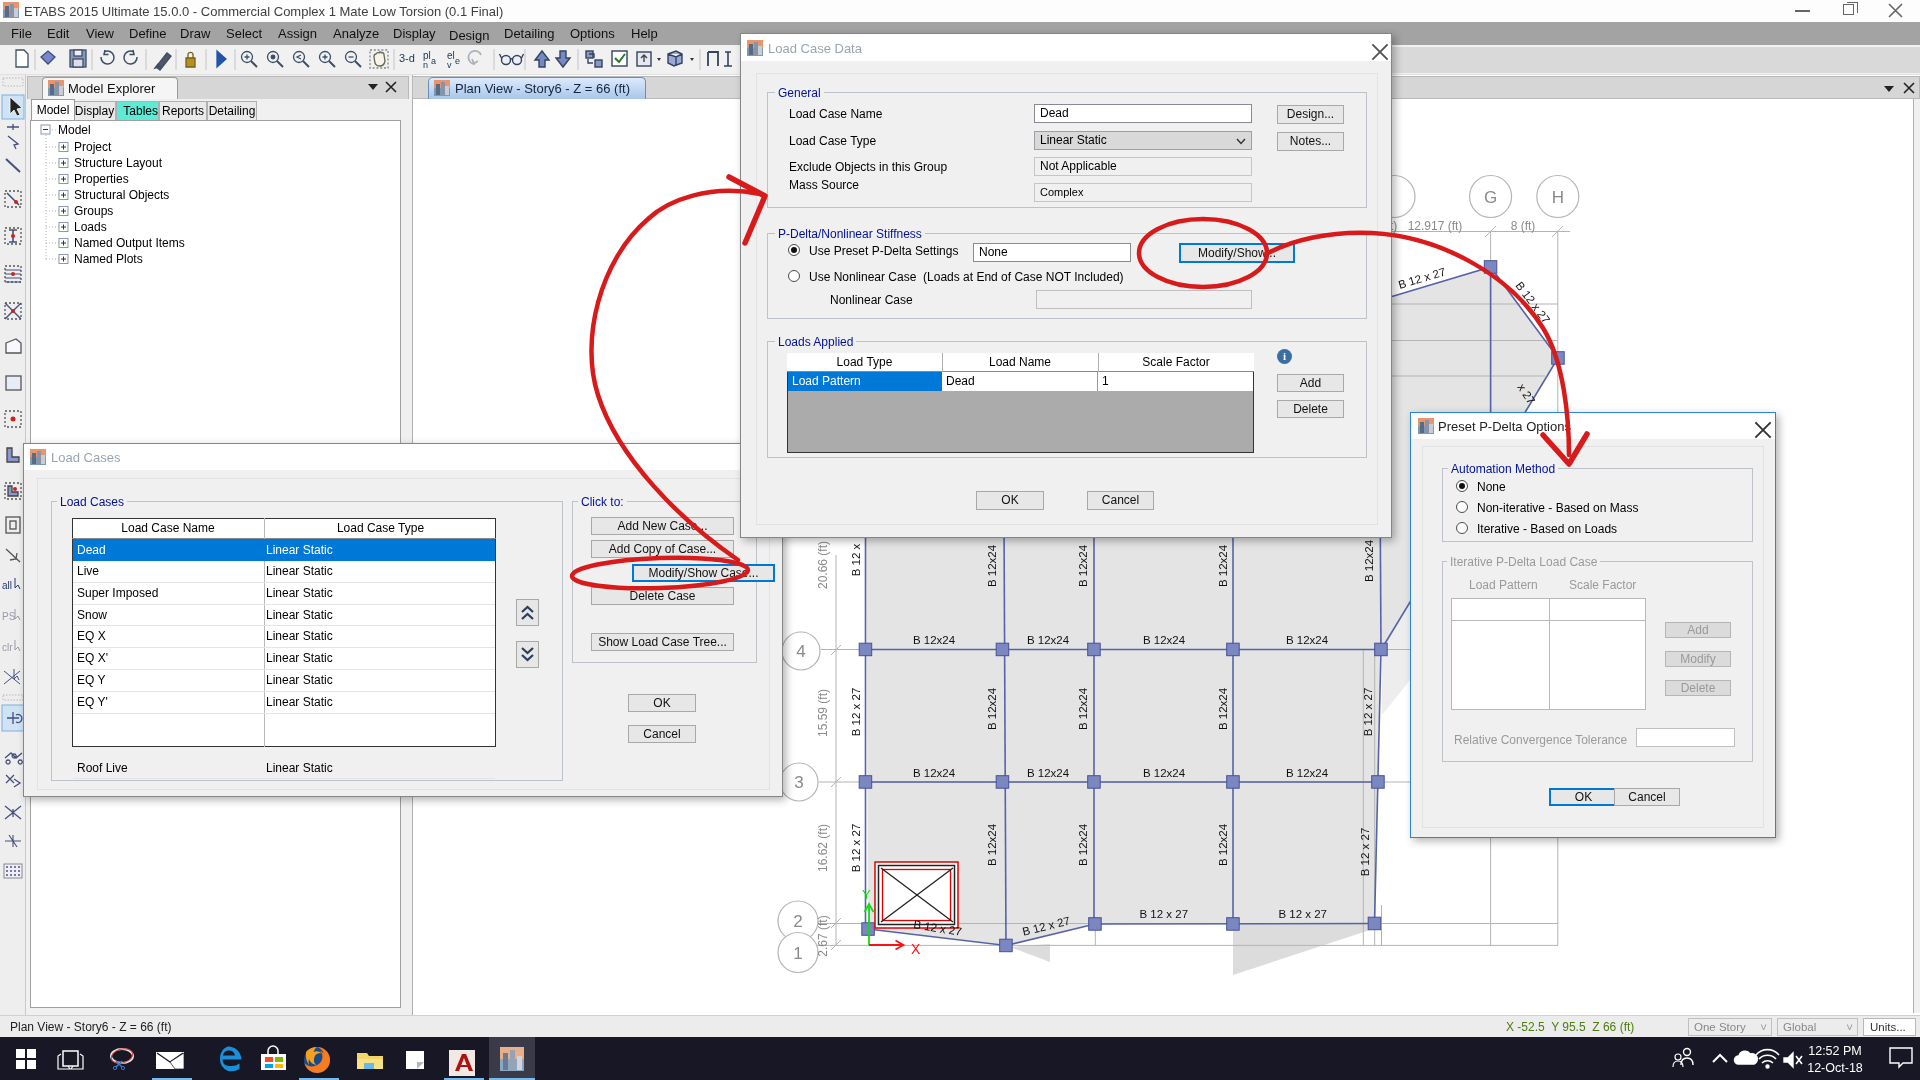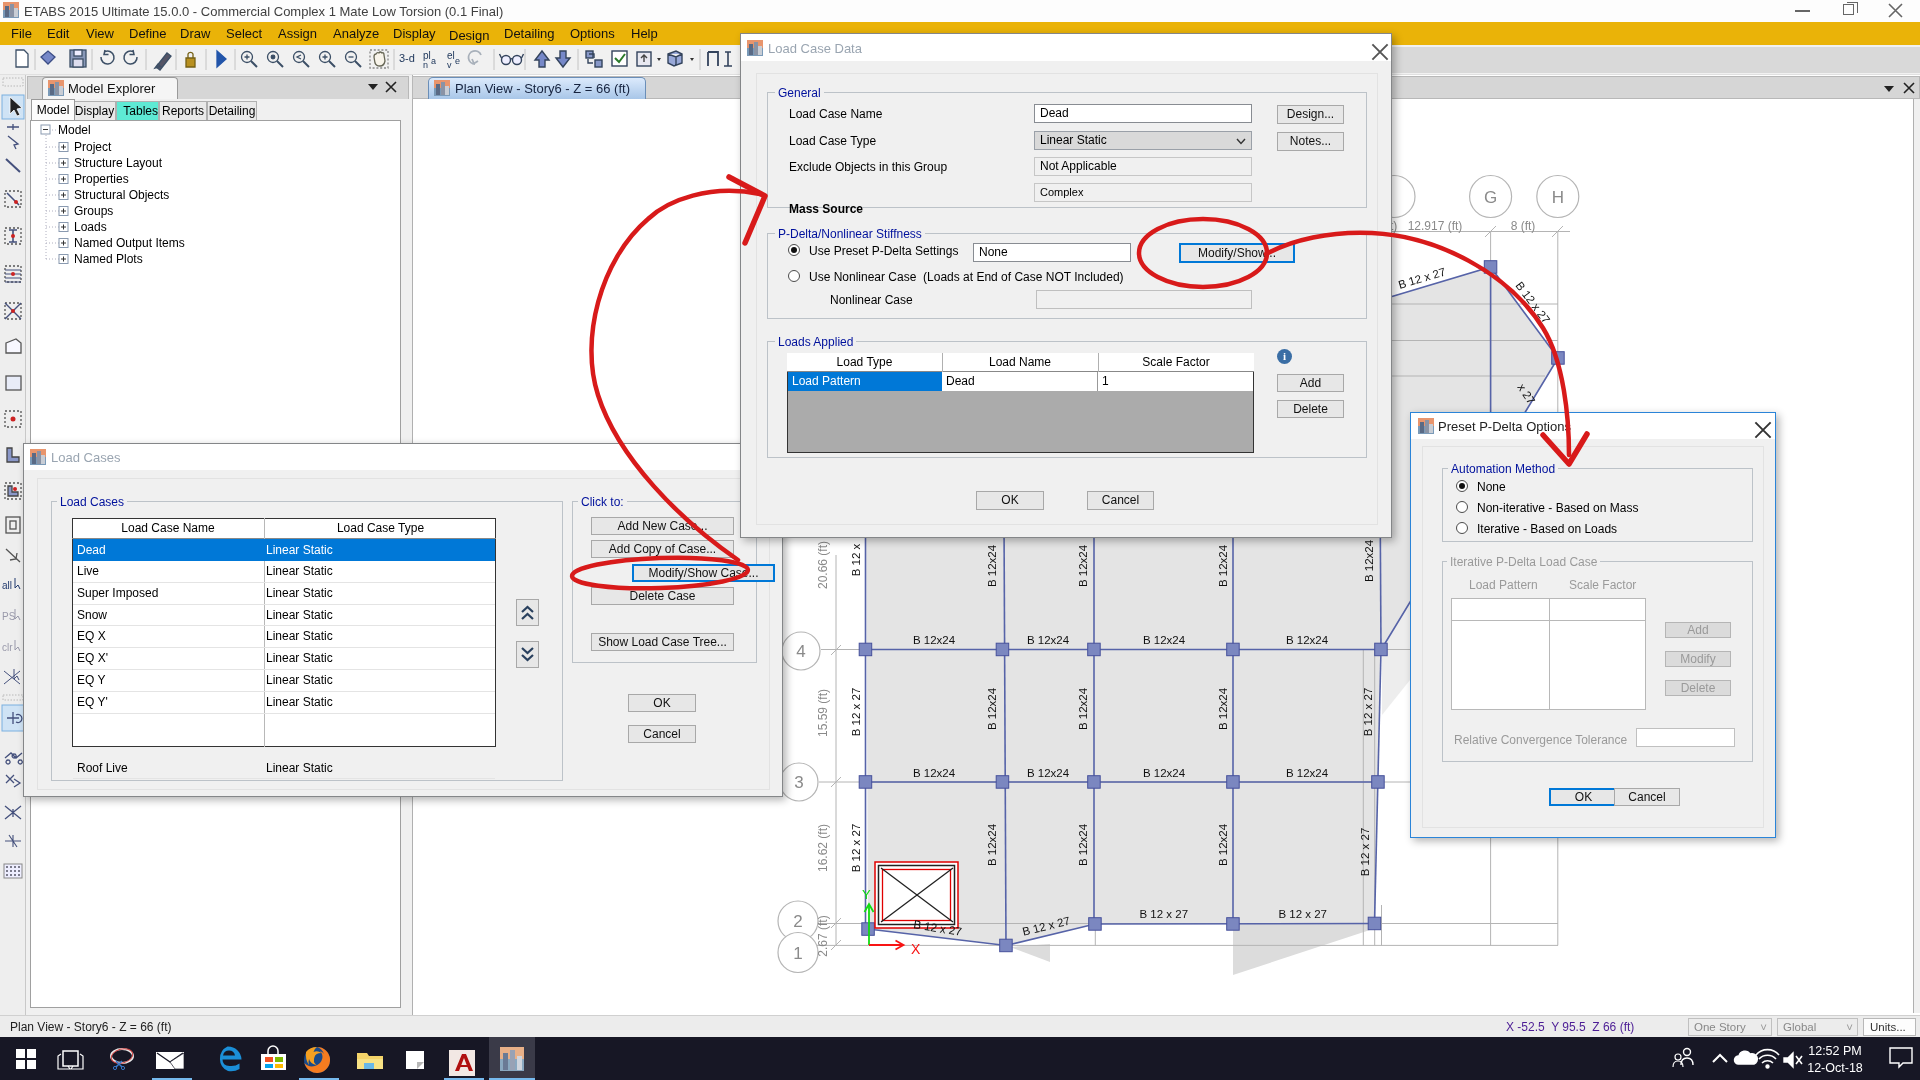--- a/index.html
+++ b/index.html
@@ -35,21 +35,21 @@
       <rect x="11" y="6" width="4" height="9" fill="#c8cdd5"></rect>
     </svg>
 <div class="abs" style="left:24px;top:4px;font-size:13px;color:#404040;">ETABS 2015 Ultimate 15.0.0 - Commercial Complex 1 Mate Low Torsion (0.1 Final)</div>
 <div class="abs" style="left:1795px;top:10px;width:15px;height:2px;background:#666;"></div>
 <div class="abs" style="left:1843px;top:4px;width:11px;height:11px;border:1.5px solid #666;"></div>
 <div class="abs" style="left:1847px;top:2px;width:11px;height:11px;border-top:1.5px solid #666;border-right:1.5px solid #666;"></div>
 <svg class="abs" style="left:1888px;top:3px" width="15" height="15" viewBox="0 0 15 15">
       <path d="M1 1 L14 14 M14 1 L1 14" stroke="#666" stroke-width="1.6"></path>
     </svg>
 
-<div class="abs" style="left:0;top:22px;width:1920px;height:23px;background:#eab308;font-size:13px;color:#111;">
+<div class="abs" style="left:0;top:22px;width:1920px;height:23px;background:#a3a3a3;font-size:13px;color:#111;">
 <span class="abs" style="left:11px;top:4px;">File</span>
 <span class="abs" style="left:47px;top:4px;">Edit</span>
 <span class="abs" style="left:86px;top:4px;">View</span>
 <span class="abs" style="left:129px;top:4px;">Define</span>
 <span class="abs" style="left:180px;top:4px;">Draw</span>
 <span class="abs" style="left:226px;top:4px;">Select</span>
 <span class="abs" style="left:278px;top:4px;">Assign</span>
 <span class="abs" style="left:333px;top:4px;">Analyze</span>
 <span class="abs" style="left:393px;top:4px;">Display</span>
 <span class="abs" style="left:449px;top:6px;">Design</span>
@@ -413,21 +413,21 @@
 </g>
 <text x="862" y="899" font-size="13" fill="#10dc10" font-family="Liberation Sans">Y</text>
 <text x="911" y="954" font-size="14" fill="#f81414" font-family="Liberation Sans">X</text>
 </svg>
 
 <div class="abs" style="left:1913px;top:99px;width:1px;height:914px;background:#b0b0b0;"></div>
 <div class="abs" style="left:1914px;top:99px;width:6px;height:914px;background:#f0f0f0;"></div>
 
 <div class="abs" style="left:0;top:1015px;width:1920px;height:22px;background:#ececec;border-top:1px solid #d0d0d0;">
 <span class="abs" style="left:10px;top:4px;font-size:12px;color:#222;">Plan View - Story6 - Z = 66 (ft)</span>
-<span class="abs" style="left:1506px;top:4px;font-size:12px;color:#4c1d95;">X -52.5&nbsp; Y 95.5&nbsp; Z 66 (ft)</span>
+<span class="abs" style="left:1506px;top:4px;font-size:12px;color:#4d7c0f;">X -52.5&nbsp; Y 95.5&nbsp; Z 66 (ft)</span>
 <span class="abs" style="left:1688px;top:2px;width:84px;height:18px;border:1px solid #c0c0c0;background:#ececec;color:#888;padding:2px 0 0 5px;font-size:11.5px;">One Story <span style="float:right;margin-right:4px;color:#999;">˅</span></span>
 <span class="abs" style="left:1777px;top:2px;width:81px;height:18px;border:1px solid #c0c0c0;background:#ececec;color:#888;padding:2px 0 0 5px;font-size:11.5px;">Global <span style="float:right;margin-right:4px;color:#999;">˅</span></span>
 <span class="abs" style="left:1863px;top:2px;width:53px;height:18px;border:1px solid #b8b8b8;background:#fdfdfd;color:#333;padding:2px 0 0 6px;font-size:11.5px;">Units...</span>
 </div>
 
 <div class="dlg" style="left:23px;top:443px;width:760px;height:354px;">
   <div class="dtitle"></div>
   <svg class="etabsico" style="left:6px;top:5px" viewBox="0 0 16 16">
         <rect width="16" height="8" fill="#e8956d"></rect>
         <rect y="8" width="16" height="8" fill="#7a9ab8"></rect>
@@ -515,21 +515,21 @@
   <svg class="dx" style="left:630px;top:9px" width="13" height="13" viewBox="0 0 13 13">
         <path d="M1 1 L12 12 M12 1 L1 12" stroke="#555" stroke-width="1.4"></path>
       </svg>
   <div class="abs" style="left:15px;top:39px;width:622px;height:452px;border:1px solid #e2e2e2;background:#f0f0f0;"></div>
 
   <div class="grp" style="left:26px;top:58px;width:600px;height:116px;"></div>
   <div class="grplab" style="left:34px;top:52px;">General</div>
   <div class="lbl" style="left:48px;top:73px;">Load Case Name</div>
   <div class="lbl" style="left:48px;top:100px;">Load Case Type</div>
   <div class="lbl" style="left:48px;top:126px;">Exclude Objects in this Group</div>
-  <div class="lbl" style="left:48px;top:168px;font-weight:bold;">Mass Source</div>
+  <div class="lbl" style="left:48px;top:144px;">Mass Source</div>
   <div class="fld" style="left:293px;top:70px;width:218px;height:19px;">Dead</div>
   <div class="fld" style="left:293px;top:97px;width:218px;height:19px;background:#d9d9d9;border-color:#9aa0a8;">Linear Static<svg class="abs" style="right:5px;top:6px" width="10" height="7" viewBox="0 0 10 7">
           <path d="M1 1 L5 5.5 L9 1" stroke="#333" stroke-width="1.4" fill="none"></path>
         </svg></div>
   <div class="fld fldd" style="left:293px;top:123px;width:218px;height:19px;border-color:#c6c6c6;color:#000;">Not Applicable</div>
   <div class="fld fldd" style="left:293px;top:149px;width:218px;height:19px;font-size:11px;border-color:#c6c6c6;color:#000;">Complex</div>
   <div class="btn" style="left:536px;top:71px;width:67px;height:19px;line-height:17px;">Design...</div>
   <div class="btn" style="left:536px;top:98px;width:67px;height:19px;line-height:17px;">Notes...</div>
 
   <div class="grp" style="left:26px;top:199px;width:600px;height:86px;"></div>

